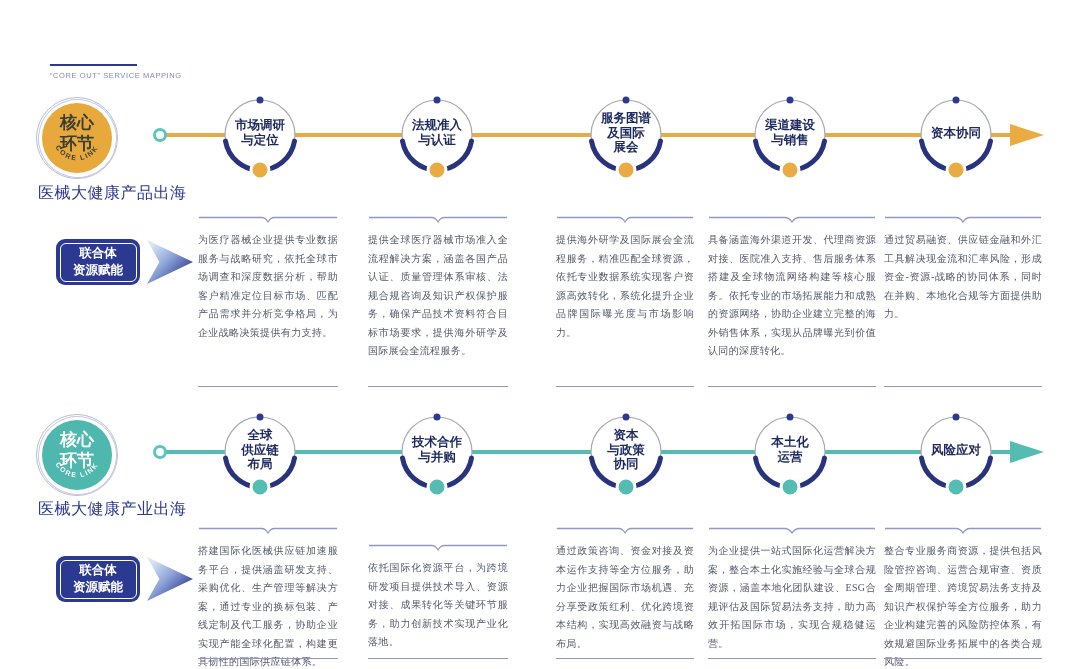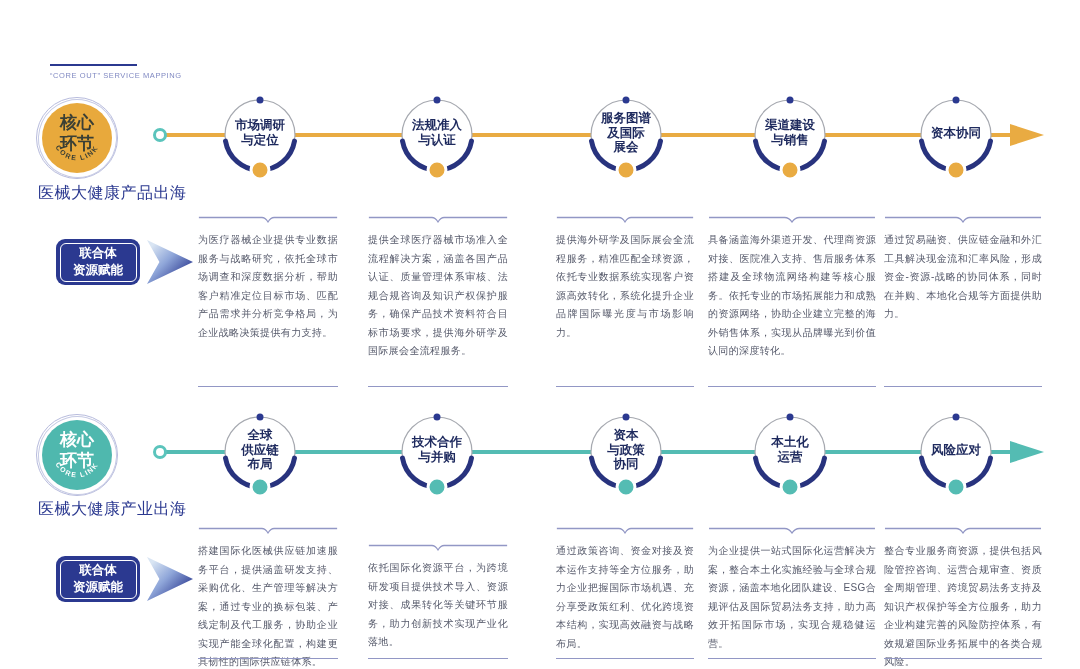--- a/index.html
+++ b/index.html
@@ -43,21 +43,21 @@
   .node svg { position:absolute; inset:0; overflow:visible; }
   .ringGray { fill:#ffffff; stroke:#A6A9B0; stroke-width:1.2; }
   .arcNavy { fill:none; stroke:#28337E; stroke-width:5; stroke-linecap:round; }
   .dotTop { fill:#2B3990; }
   .dotB { stroke:#ffffff; stroke-width:3; }
   .r1 .dotB { fill:#E9AB42; }
   .r2 .dotB { fill:#54BCB3; }
   .node-title { position:absolute; top:6px; bottom:16px; left:2px; right:2px; display:flex; align-items:center; justify-content:center; text-align:center; white-space:pre-line; font-weight:bold; font-size:12.5px; line-height:1.18; color:#1E2A5E; }
 
   
-  .col { position:absolute; }
+  .col { position:absolute;font-family:Liberation Serif, serif; }
   .brace { display:block; width:100%; height:8px; }
   .brace path { stroke:#9297C5; stroke-width:1.3; fill:none; }
   .para { margin-top:7px; color:#55596A; font-size:10px; line-height:1.85; letter-spacing:0.35px; text-align:justify; }
   .divider { position:absolute; height:1px; background:#9297C5; }
 </style>
 </head>
 <body>
 
 <div class="canvas">
 

